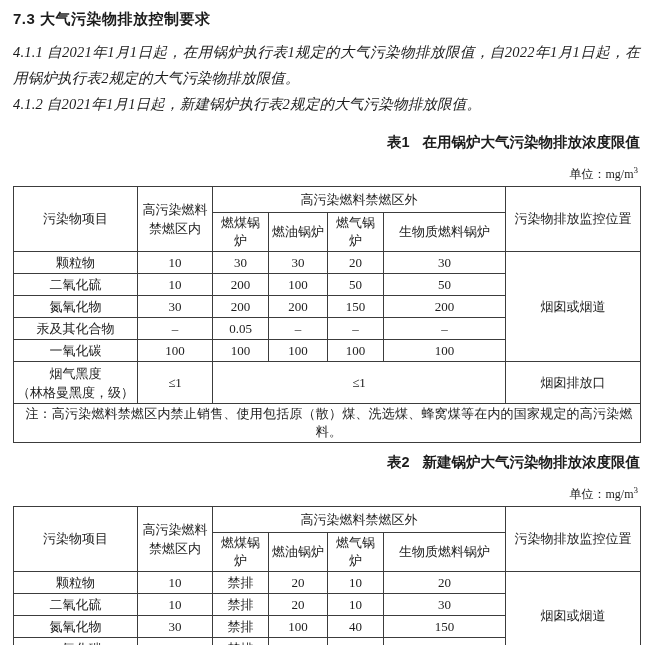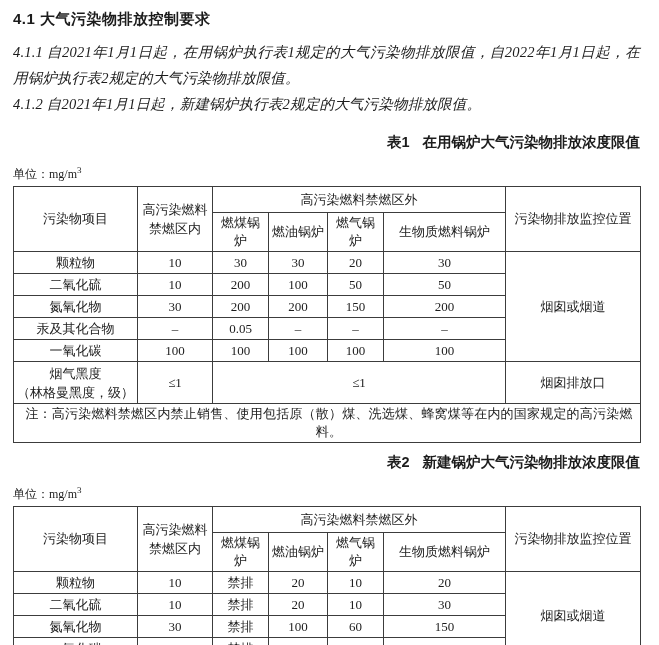--- a/index.html
+++ b/index.html
@@ -34,20 +34,21 @@
     text-align: right;
     font-family: "Liberation Sans", "DejaVu Sans", sans-serif;
     font-weight: bold;
     font-size: 14.5px;
     line-height: 20px;
   }
   .cap1 { margin-top: 15px; }
   .cap2 { margin-top: 9px; }
   .caption-title { margin-left: 13px; }
   .unit-line {
+    text-align: right;
     font-size: 12px;
     line-height: 14px;
     margin: 11px 0 5px 0;
     padding-right: 2px;
   }
   .unit-line sup { font-size: 9px; }
   table {
     border-collapse: collapse;
     table-layout: fixed;
     width: 627px;
@@ -73,21 +74,21 @@
     letter-spacing: 0.2px;
   }
   th.wrap { line-height: 19px; margin-top: 41px; }
   .smoke-name div { line-height: 19px; }
 </style>
 </head>
 <body>
 
 <div class="page">
 
-  <div class="heading">4.1 大气污染物排放控制要求</div>
+  <div class="heading">7.3 大气污染物排放控制要求</div>
 
   <p class="para first">4.1.1 自2021年1月1日起，在用锅炉执行表1规定的大气污染物排放限值，自2022年1月1日起，在用锅炉执行表2规定的大气污染物排放限值。</p>
   <p class="para">4.1.2 自2021年1月1日起，新建锅炉执行表2规定的大气污染物排放限值。</p>
 
   <div class="table-caption cap1">
     <span>表1</span><span class="caption-title">在用锅炉大气污染物排放浓度限值</span>
   </div>
   <div class="unit-line">
     <span>单位：mg/m</span><sup>3</sup>
   </div>
@@ -220,21 +221,21 @@
         <td>禁排</td>
         <td>20</td>
         <td>10</td>
         <td>30</td>
       </tr>
       <tr class="data-row">
         <td>氮氧化物</td>
         <td>30</td>
         <td>禁排</td>
         <td>100</td>
-        <td>60</td>
+        <td>40</td>
         <td>150</td>
       </tr>
       <tr class="data-row">
         <td>一氧化碳</td>
         <td>100</td>
         <td>禁排</td>
         <td>100</td>
         <td>100</td>
         <td>100</td>
       </tr>

